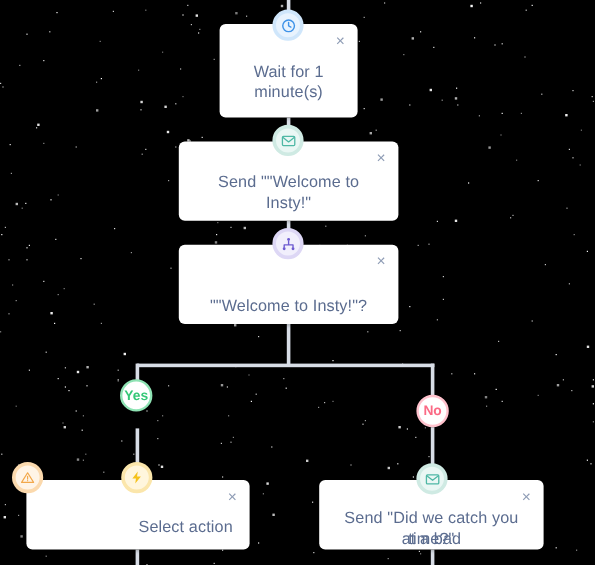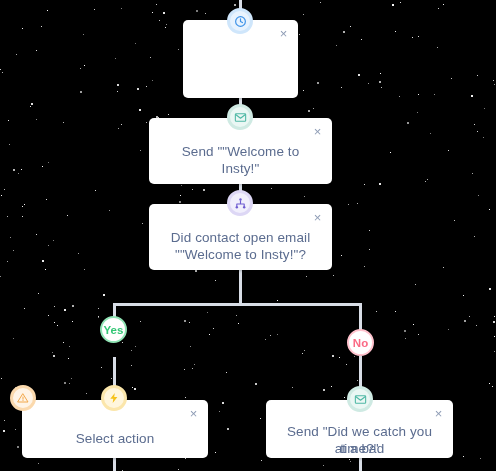--- a/index.html
+++ b/index.html
@@ -454,20 +454,21 @@
   <div class="conn conn-h" style="left:114px; top:303px; width:248px;"></div>
   <div class="conn conn-v" style="left:113px; top:303px; height:29px;"></div>
   <div class="conn conn-v" style="left:359px; top:303px; height:27px;"></div>
   <div class="conn conn-v" style="left:113px; top:357px; height:36px;"></div>
   <div class="conn conn-v" style="left:359px; top:356px; height:37px;"></div>
   <div class="conn conn-v" style="left:113px; top:458px; height:13px;"></div>
   <div class="conn conn-v" style="left:359px; top:458px; height:13px;"></div>
 
   <div class="card" style="left:183px; top:20px; width:115px; height:78px;">
     <div class="close-x">×</div>
+    <div class="card-text" style="top:31px;">Wait for 1 minute(s)</div>
   </div>
   <div class="badge badge-icon badge-clock" style="left:227px; top:8px;">
     <svg width="13" height="13" viewBox="0 0 24 24" fill="none" stroke="#3f93e8" stroke-width="2.2" stroke-linecap="round" stroke-linejoin="round">
       <circle cx="12" cy="12" r="9"></circle>
       <polyline points="12,7 12,12 15.5,14"></polyline>
     </svg>
   </div>
 
   <div class="card" style="left:149px; top:118px; width:183px; height:66px;">
     <div class="close-x">×</div>
@@ -475,42 +476,41 @@
   </div>
   <div class="badge badge-icon badge-email" style="left:227px; top:104px;">
     <svg width="13" height="13" viewBox="0 0 24 24" fill="none" stroke="#4fb8a5" stroke-width="2" stroke-linecap="round" stroke-linejoin="round">
       <rect x="2.5" y="5" width="19" height="14" rx="1.6"></rect>
       <polyline points="3,6.4 12,13.4 21,6.4"></polyline>
     </svg>
   </div>
 
   <div class="card" style="left:149px; top:204px; width:183px; height:66px;">
     <div class="close-x">×</div>
-    <div class="card-text" style="top:25px;">Did contact open email</div>
     <div class="card-text" style="top:42px;">""Welcome to Insty!"?</div>
   </div>
   <div class="badge badge-icon badge-branch" style="left:227px; top:190px;">
     <svg width="13" height="13" viewBox="0 0 24 24" fill="none" stroke="#6d5bd0" stroke-width="2.1" stroke-linecap="round" stroke-linejoin="round">
       <circle cx="12" cy="4.6" r="2.2" fill="#6d5bd0" stroke="none"></circle>
       <circle cx="5.2" cy="19" r="2.2" fill="#6d5bd0" stroke="none"></circle>
       <circle cx="18.8" cy="19" r="2.2" fill="#6d5bd0" stroke="none"></circle>
       <path d="M12 7 L12 12 M5.2 16.6 L5.2 13 L18.8 13 L18.8 16.6"></path>
     </svg>
   </div>
 
   <div class="pill pill-yes" style="left:100px; top:316px;">
     <span>Yes</span>
   </div>
   <div class="pill pill-no" style="left:347px; top:329px;">
     <span>No</span>
   </div>
 
   <div class="card" style="left:22px; top:400px; width:186px; height:58px;">
     <div class="close-x">×</div>
-    <div class="card-text" style="top:30px;">Select action</div>
+    <div class="card-text" style="top:30px;text-align:right;">Select action</div>
   </div>
   <div class="badge badge-icon badge-bolt" style="left:101px; top:385px;">
     <svg width="12" height="12" viewBox="0 0 24 24" fill="#f5c21b" stroke="none">
       <polygon points="13.6,2 4.6,13.6 10.6,13.6 9.4,22 18.8,10 12.4,10"></polygon>
     </svg>
   </div>
   <div class="badge badge-icon badge-warn" style="left:10px; top:385px;">
     <svg width="12" height="12" viewBox="0 0 24 24" fill="none" stroke="#f2a84b" stroke-width="2" stroke-linecap="round" stroke-linejoin="round">
       <path d="M12 4 L22 20 L2 20 Z"></path>
       <line x1="12" y1="10" x2="12" y2="14.5"></line>

